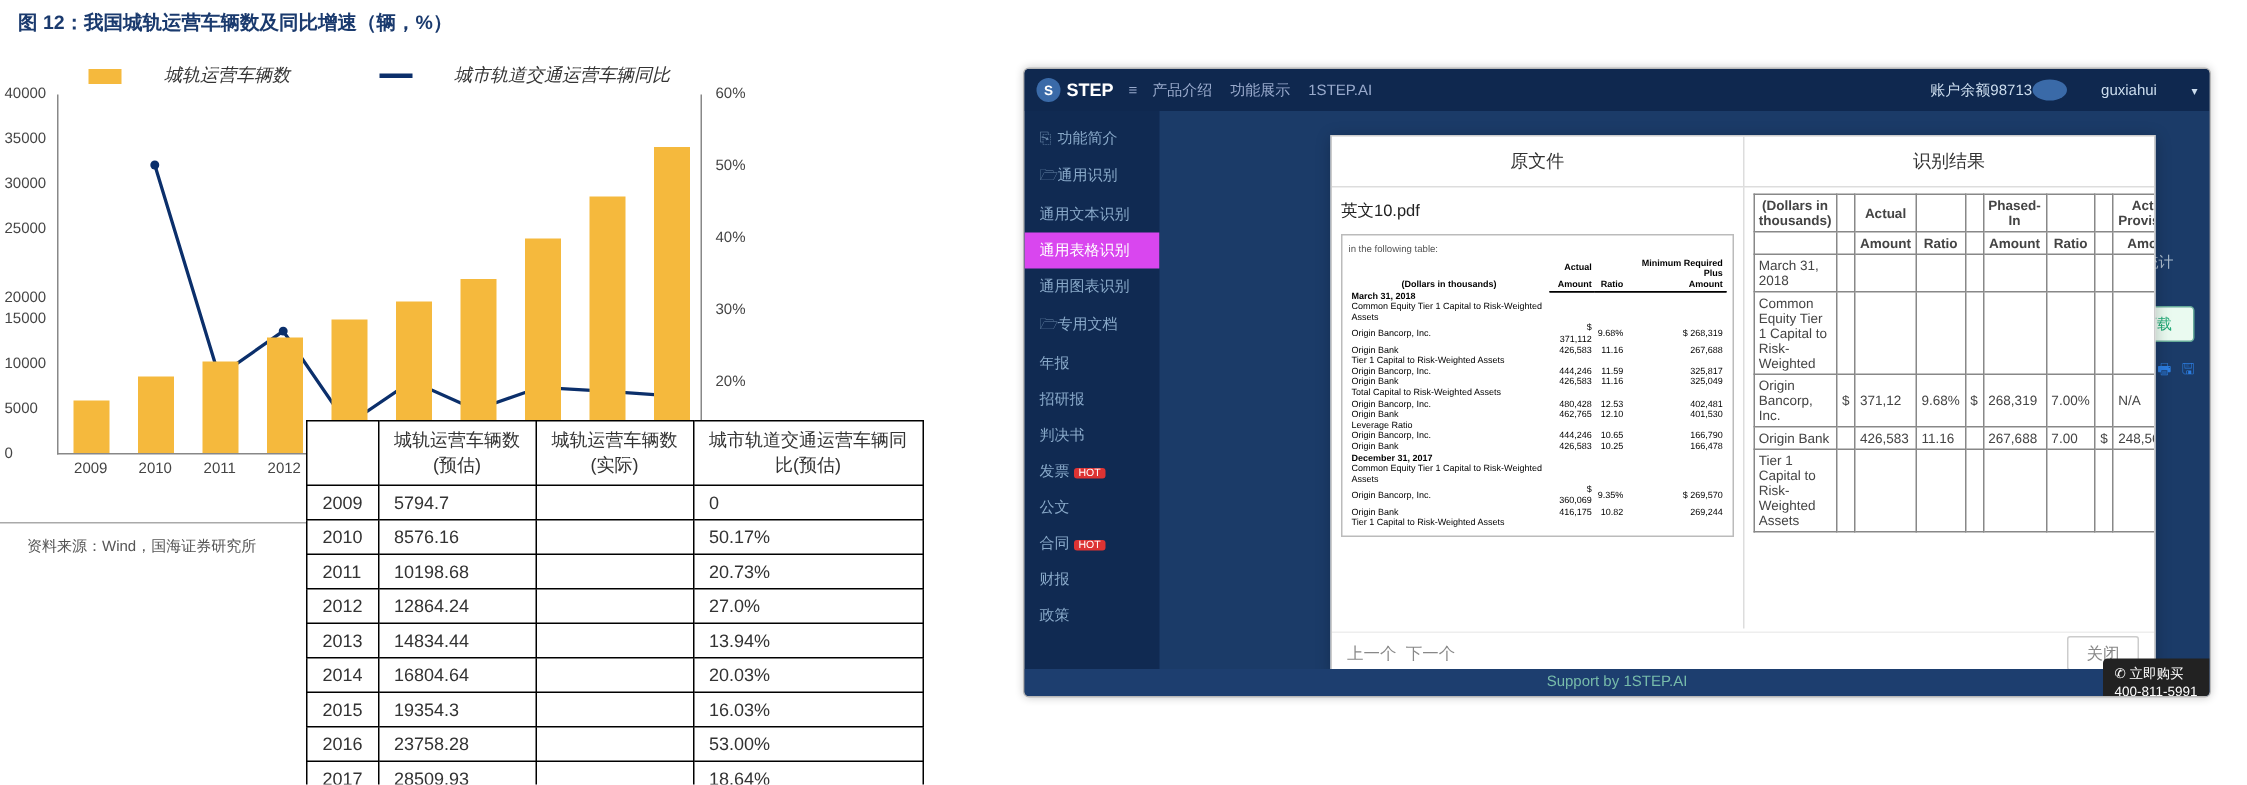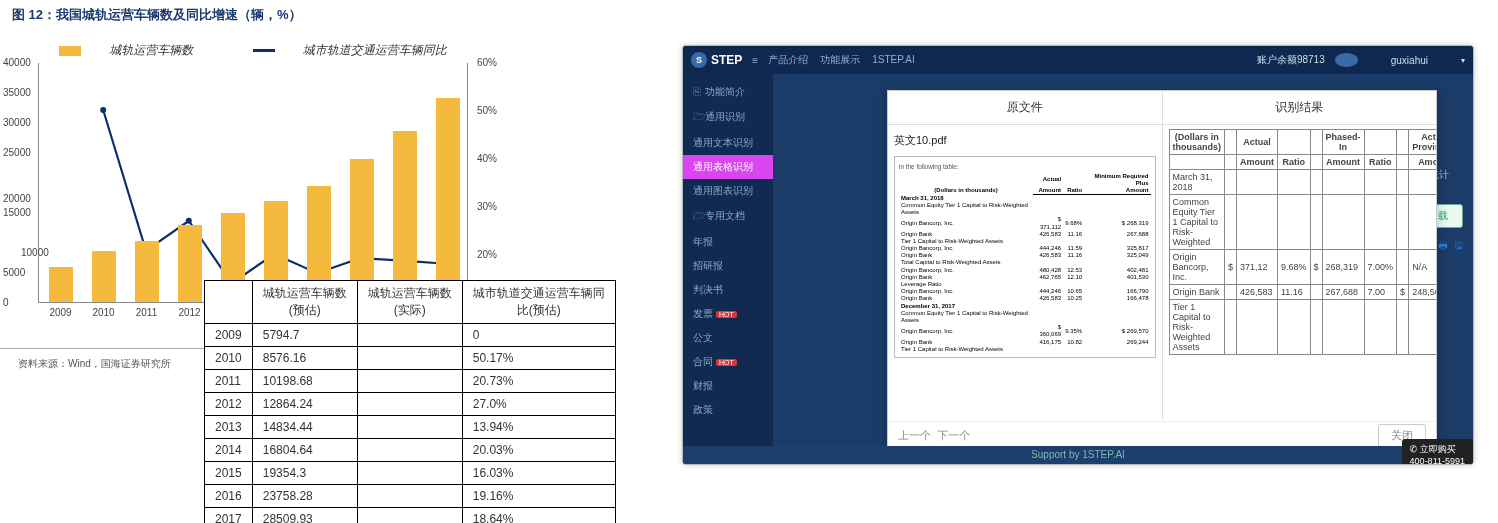--- a/index.html
+++ b/index.html
@@ -27,21 +27,21 @@
   .data-table th { font-weight: normal; text-align: center; }
 
   
   .app { position: absolute; left: 682px; top: 45px; width: 792px; height: 420px; background: #102a52; font-size: 10px; color: #bcd; box-shadow: 0 0 6px rgba(0,0,0,0.2); border: 1px solid #b8b8b8; border-radius: 4px; overflow: hidden; }
   .topbar { height: 28px; background: #0f284f; display: flex; align-items: center; padding: 0 8px; color: #eef; }
   .logo { display: flex; align-items: center; font-weight: bold; font-size: 12px; color: #fff; }
   .logo-circ { width: 16px; height: 16px; border-radius: 50%; background: #3a6aa8; margin-right: 4px; display:inline-block; text-align:center; line-height:16px; font-size:9px; }
   .hamb { margin: 0 10px; color: #9ac; }
   .top-links span { margin-right: 12px; color: #9ac; }
   .top-right { margin-left: auto; display: flex; align-items: center; color: #cde; }
-  .top-right span { margin-left: 10px; padding-left: 23px; }
+  .top-right span { margin-left: 0; padding-left: 23px; }
   .avatar { width: 14px; height: 14px; border-radius: 50%; background: #3a6aa8; display:inline-block; }
   .caret { font-size: 8px; }
 
   .sidebar { width: 90px; float: left; height: calc(100% - 28px); padding: 6px 0; }
   .sb-item { padding: 5px 10px; color: #89a9c9; font-size: 10px; white-space: nowrap; }
   .sb-item.active { background: #d946ef; color: #fff; }
   .sb-icon { display:inline-block; width:10px; margin-right:2px; opacity: .7; }
   .hot { display:inline-block; background:#d33; color:#fff; font-size:7px; padding:0 3px; border-radius:2px; margin-left:3px; }
 
   .main { margin-left: 90px; height: calc(100% - 46px); background: #1b3b68; position: relative; }
@@ -90,21 +90,21 @@
           <circle cx="150.5" cy="158.39999999999998" r="3" fill="#0b2f6b"></circle>
           <circle cx="193.5" cy="221.088" r="3" fill="#0b2f6b"></circle>
           <circle cx="236.50000000000003" cy="191.856" r="3" fill="#0b2f6b"></circle>
           <circle cx="279.5" cy="211.05599999999998" r="3" fill="#0b2f6b"></circle>
           <circle cx="322.5" cy="196.03199999999998" r="3" fill="#0b2f6b"></circle>
           <circle cx="365.5" cy="198.528" r="3" fill="#0b2f6b"></circle>
           <circle cx="408.5" cy="201.6" r="3" fill="#0b2f6b"></circle>
         </svg>
     <span class="y-left" style="top: 234px;">0</span>
         <span class="y-left" style="top: 204px;">5000</span>
-        <span class="y-left" style="top: 184px; margin-left: 18px;">10000</span>
+        <span class="y-left" style="top: 174px;">10000</span>
         <span class="y-left" style="top: 144px;">15000</span>
         <span class="y-left" style="top: 114px; margin-top: 16px;">20000</span>
         <span class="y-left" style="top: 84px;">25000</span>
         <span class="y-left" style="top: 54px;">30000</span>
         <span class="y-left" style="top: 24px;">35000</span>
         <span class="y-left" style="top: -6px;">40000</span>
         <span class="y-right" style="top: 234px;">10%</span>
         <span class="y-right" style="top: 186px;">20%</span>
         <span class="y-right" style="top: 138px;">30%</span>
         <span class="y-right" style="top: 90px;">40%</span>
@@ -181,21 +181,21 @@
         <tr>
           <td>2015</td>
           <td>19354.3</td>
           <td></td>
           <td>16.03%</td>
         </tr>
         <tr>
           <td>2016</td>
           <td>23758.28</td>
           <td></td>
-          <td>19.16%</td>
+          <td>53.00%</td>
         </tr>
         <tr>
           <td>2017</td>
           <td>28509.93</td>
           <td></td>
           <td>18.64%</td>
         </tr>
       </tbody>
     </table>
 </div>

